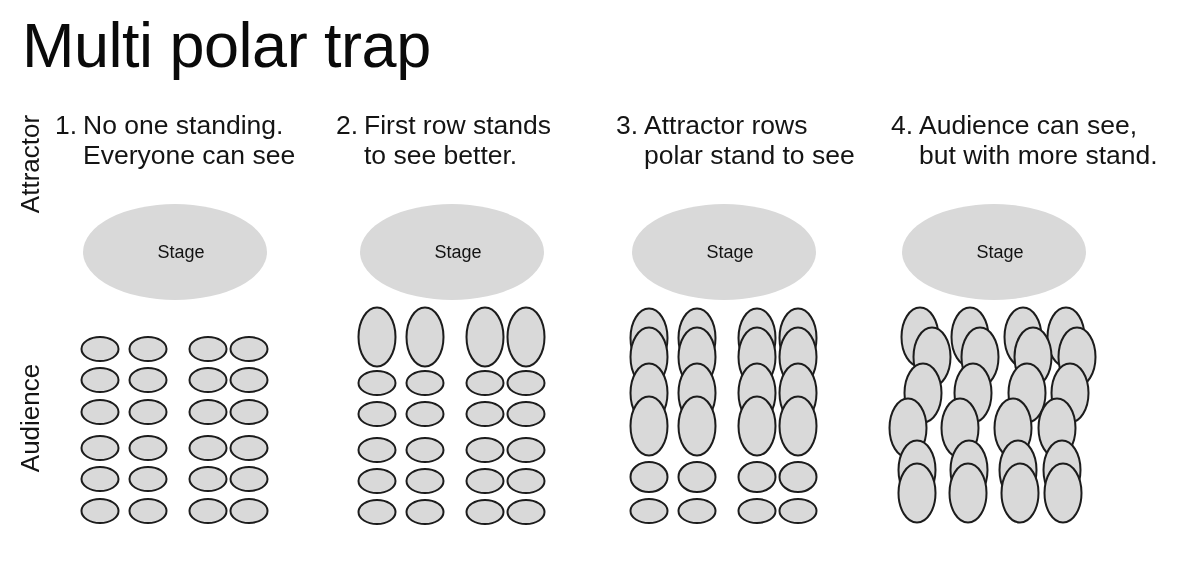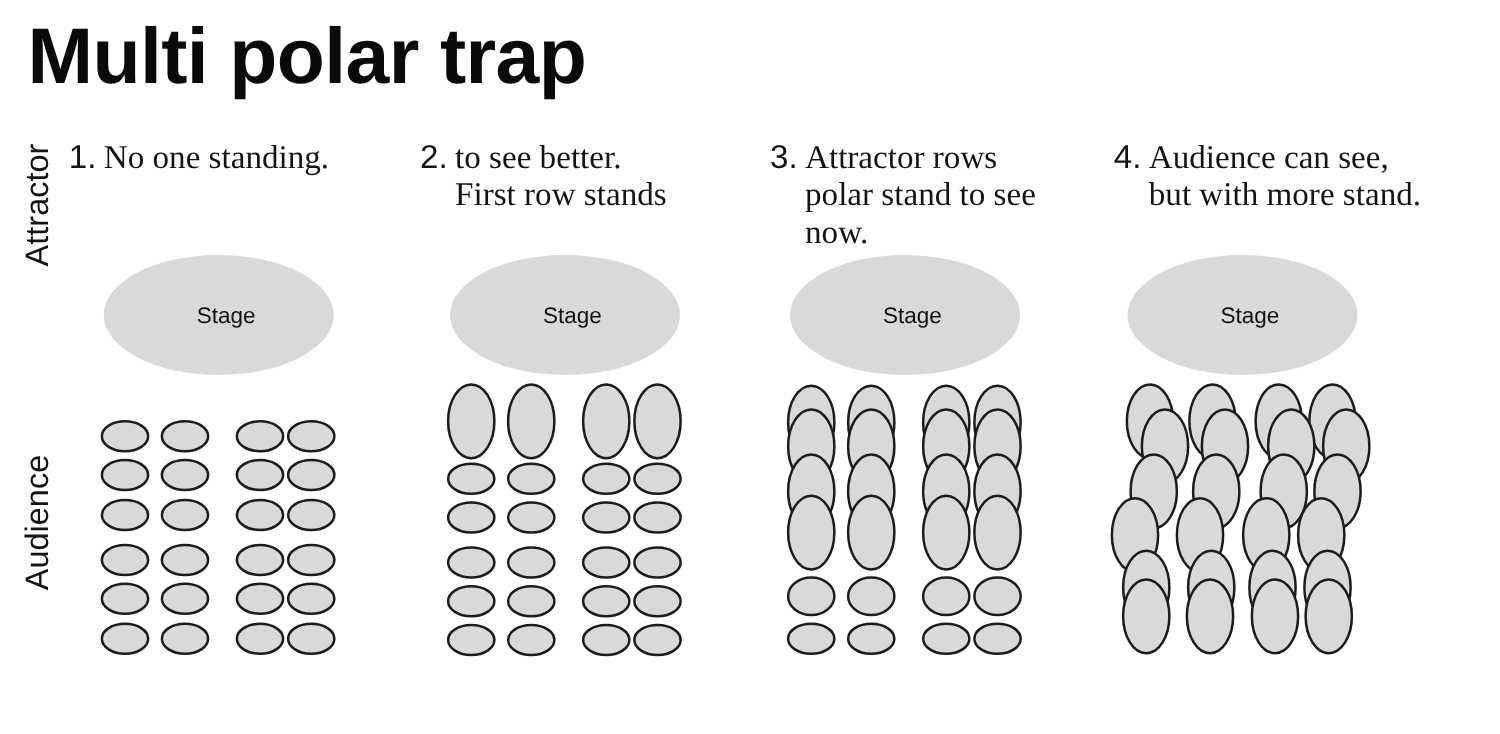--- a/index.html
+++ b/index.html
@@ -2,29 +2,29 @@
 <html><head>
 <meta charset="utf-8">
 <style>
   html,body{margin:0;padding:0;background:#ffffff;}
   .canvas{
     position:relative;width:1200px;height:587px;background:#ffffff;overflow:hidden;
     font-family:"Liberation Sans",sans-serif;color:#121212;
   }
   .title{
     position:absolute;left:22px;top:14px;font-size:63px;line-height:1;
-    font-weight:700;letter-spacing:-0.5px;color:#0a0a0a;white-space:nowrap;
+    font-weight:400;letter-spacing:-0.5px;color:#0a0a0a;white-space:nowrap;
   }
   .caption{
     position:absolute;top:110px;display:flex;font-size:26.5px;line-height:30px;
     color:#141414;font-weight:400;
   }
   .caption .num{flex:none;width:28px;}
   .caption .lines{display:block;}
-  .caption .line{display:block;white-space:nowrap;font-family:Liberation Serif, serif;}
+  .caption .line{display:block;white-space:nowrap;}
   .cap-1{left:55px;}
   .cap-2{left:336px;}
   .cap-3{left:616px;}
   .cap-4{left:891px;}
   .side-label{
     position:absolute;font-size:26px;color:#141414;white-space:nowrap;
     transform:translate(-50%,-50%) rotate(-90deg);
   }
   .side-attractor{left:30px;top:164px;}
   .side-audience{left:30px;top:418px;}
@@ -38,37 +38,37 @@
 
   <div class="title">Multi polar trap</div>
 
   <div class="side-label side-attractor">Attractor</div>
   <div class="side-label side-audience">Audience</div>
 
   <div class="caption cap-1">
     <span class="num">1.</span>
     <span class="lines">
       <span class="line">No one standing.</span>
+      <span class="line">Everyone can see</span>
     </span>
   </div>
 
   <div class="caption cap-2">
     <span class="num">2.</span>
     <span class="lines">
+      <span class="line">First row stands</span>
       <span class="line">to see better.</span>
-      <span class="line">First row stands</span>
     </span>
   </div>
 
   <div class="caption cap-3">
     <span class="num">3.</span>
     <span class="lines">
       <span class="line">Attractor rows</span>
       <span class="line">polar stand to see</span>
-      <span class="line">now.</span>
     </span>
   </div>
 
   <div class="caption cap-4">
     <span class="num">4.</span>
     <span class="lines">
       <span class="line">Audience can see,</span>
       <span class="line">but with more stand.</span>
     </span>
   </div>

